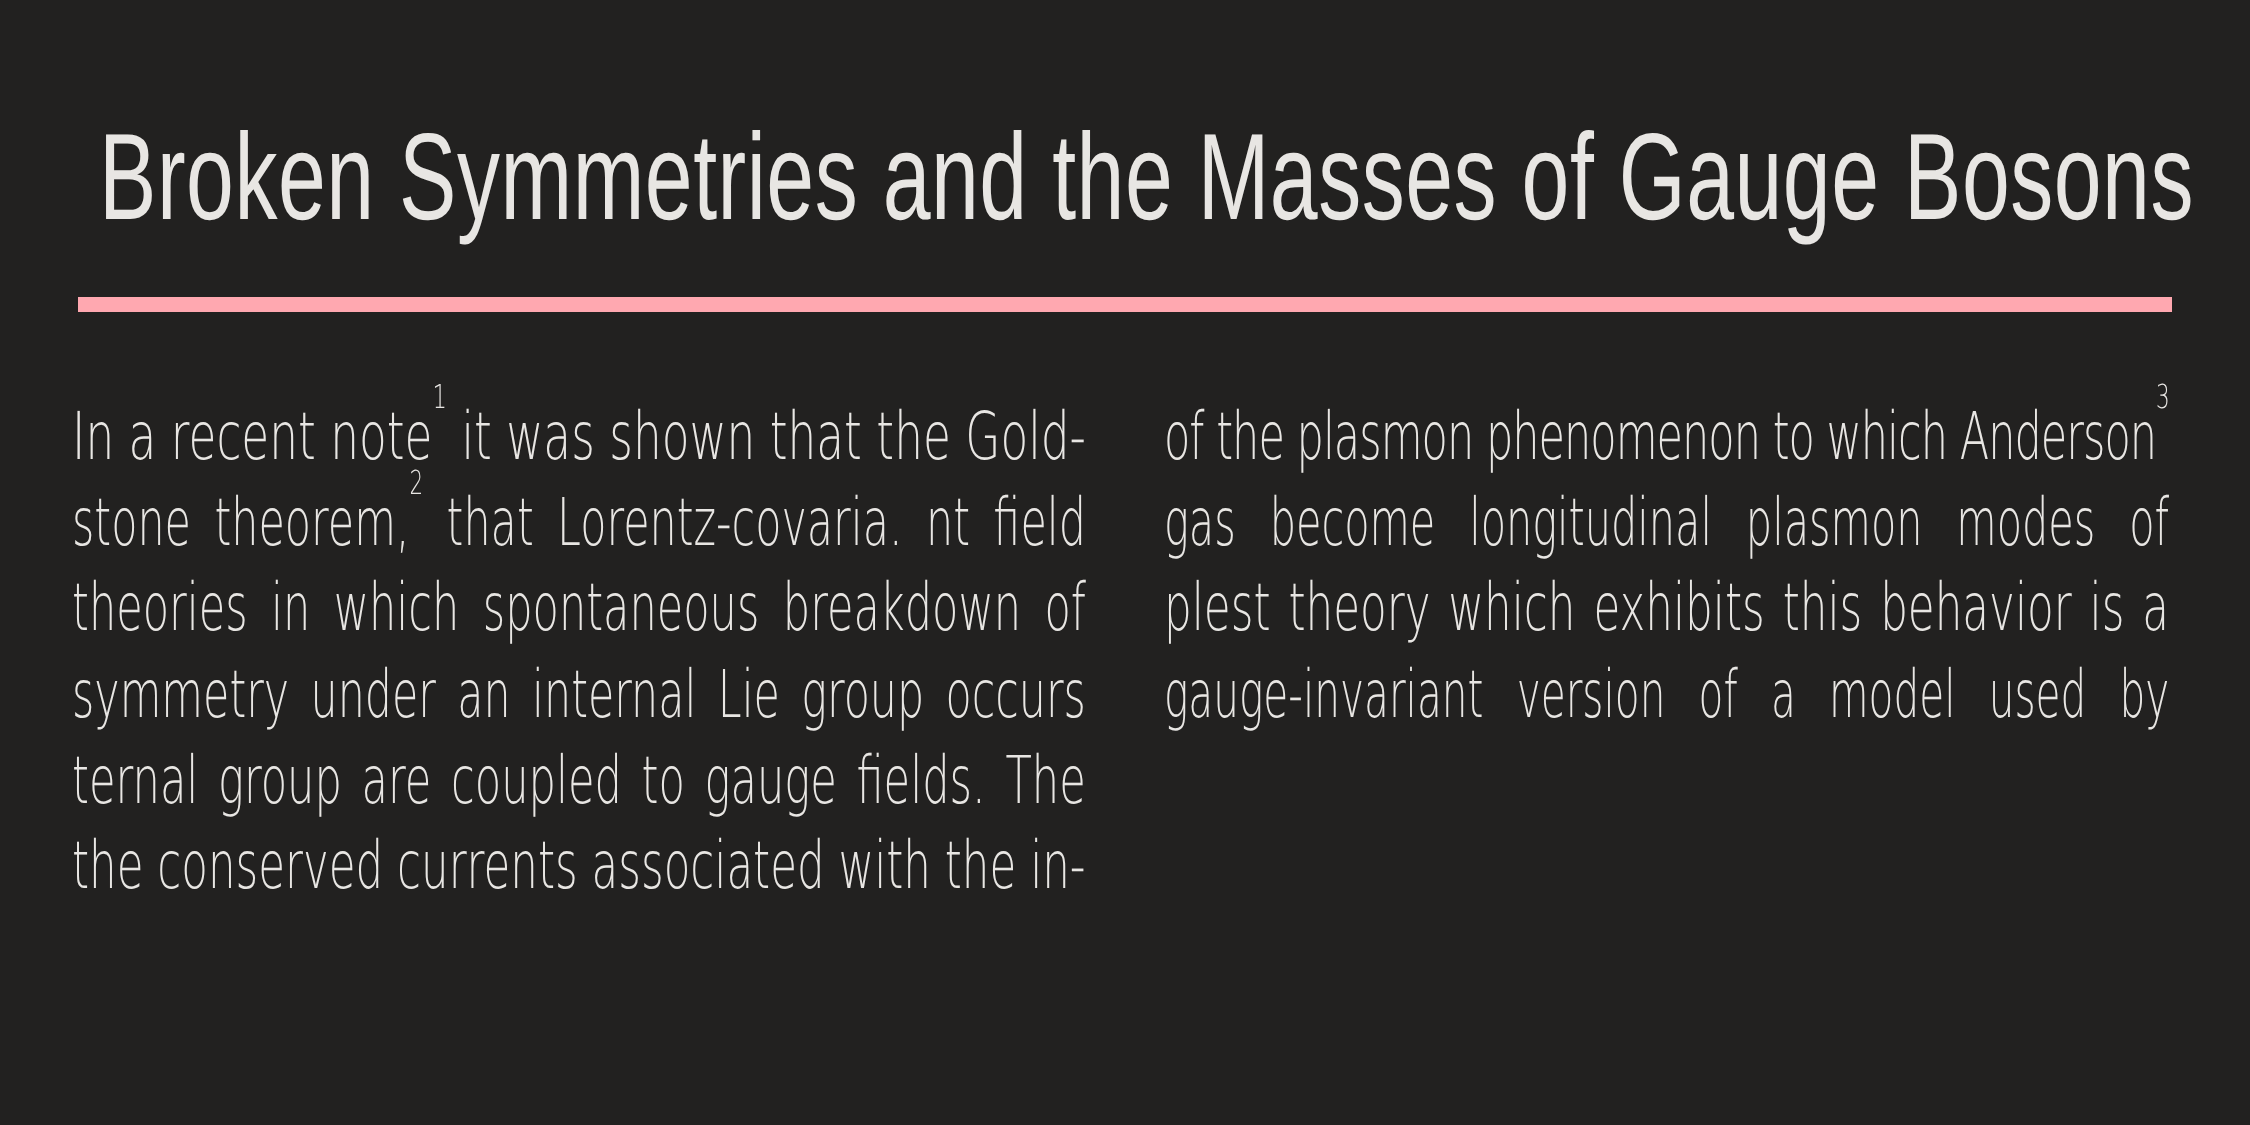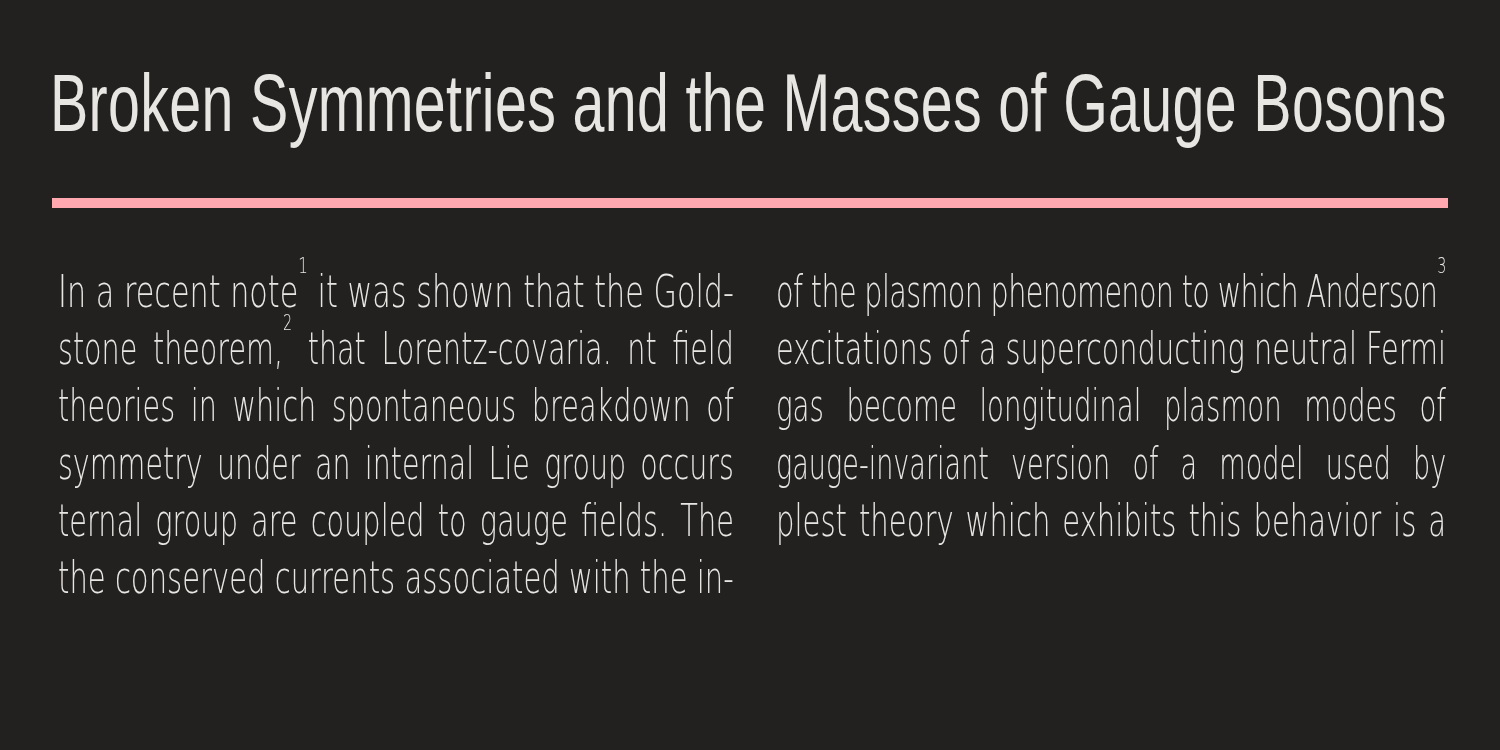--- a/index.html
+++ b/index.html
@@ -27,21 +27,21 @@
     color: #e8e6e3;
   }
   .rule {
     position: absolute; left: 52px; top: 198px;
     width: 1396px; height: 10px;
     background: #ffa8b0;
   }
   .col {
     position: absolute; top: 266px; width: 676px;
   }
-  .col.left { left: 48px; margin-left: 10px; }
+  .col.left { left: 48px; }
   .col.right { left: 776px; width: 670px; }
   .line {
     height: 57.2px;
     position: relative;
     overflow: visible;
   }
   .line-inner {
     position: absolute; left: 0; top: 0;
     font-family: "DejaVu Sans", sans-serif;
     font-weight: 200;
@@ -50,21 +50,21 @@
     transform-origin: 0 0;
     color: #e8e6e3;
     display: flex; justify-content: space-between;
   }
   .line-inner.ragged { justify-content: flex-start; }
   sup { font-size: 22px; line-height: 0; vertical-align: 20px; }
 </style>
 </head>
 <body>
 
-<h1 class="title" style="margin:0;font-weight:400;">
+<h1 class="title" style="margin:16px;font-weight:400;">
   <span class="title-inner" style="transform: scaleX(0.699199);">Broken Symmetries and the Masses of Gauge Bosons</span>
 </h1>
 
 <div class="rule"></div>
 
 <div class="col left">
   <div class="line">
     <span class="line-inner ragged" style="transform: scaleX(0.687691); width: 920px; justify-content: flex-start;">
       <span>In a recent note</span>
         <sup>1</sup>
@@ -93,24 +93,21 @@
 </div>
 
 <div class="col right">
   <div class="line">
     <span class="line-inner ragged" style="transform: scaleX(0.651751); letter-spacing: -1px;">
       <span>of the plasmon phenomenon to which Anderson</span>
         <sup>3</sup>
     </span>
   </div>
   <div class="line">
-    <span class="line-inner ragged" style="transform: scaleX(0.654297);">excitations of a superconducting neutral Fermi</span>
+    <span class="line-inner ragged" style="transform: scaleX(0.627341); word-spacing: 22px;">gas become longitudinal plasmon modes of</span>
   </div>
   <div class="line">
-    <span class="line-inner ragged" style="transform: scaleX(0.627341); word-spacing: 22px;">gas become longitudinal plasmon modes of</span>
+    <span class="line-inner ragged" style="transform: scaleX(0.661402); word-spacing: 4px;">plest theory which exhibits this behavior is a</span>
   </div>
   <div class="line">
     <span class="line-inner ragged" style="transform: scaleX(0.615243); word-spacing: 22px;">gauge-invariant version of a model used by</span>
   </div>
-  <div class="line">
-    <span class="line-inner ragged" style="transform: scaleX(0.661402); word-spacing: 4px;">plest theory which exhibits this behavior is a</span>
-  </div>
 </div>
 
 </body></html>

